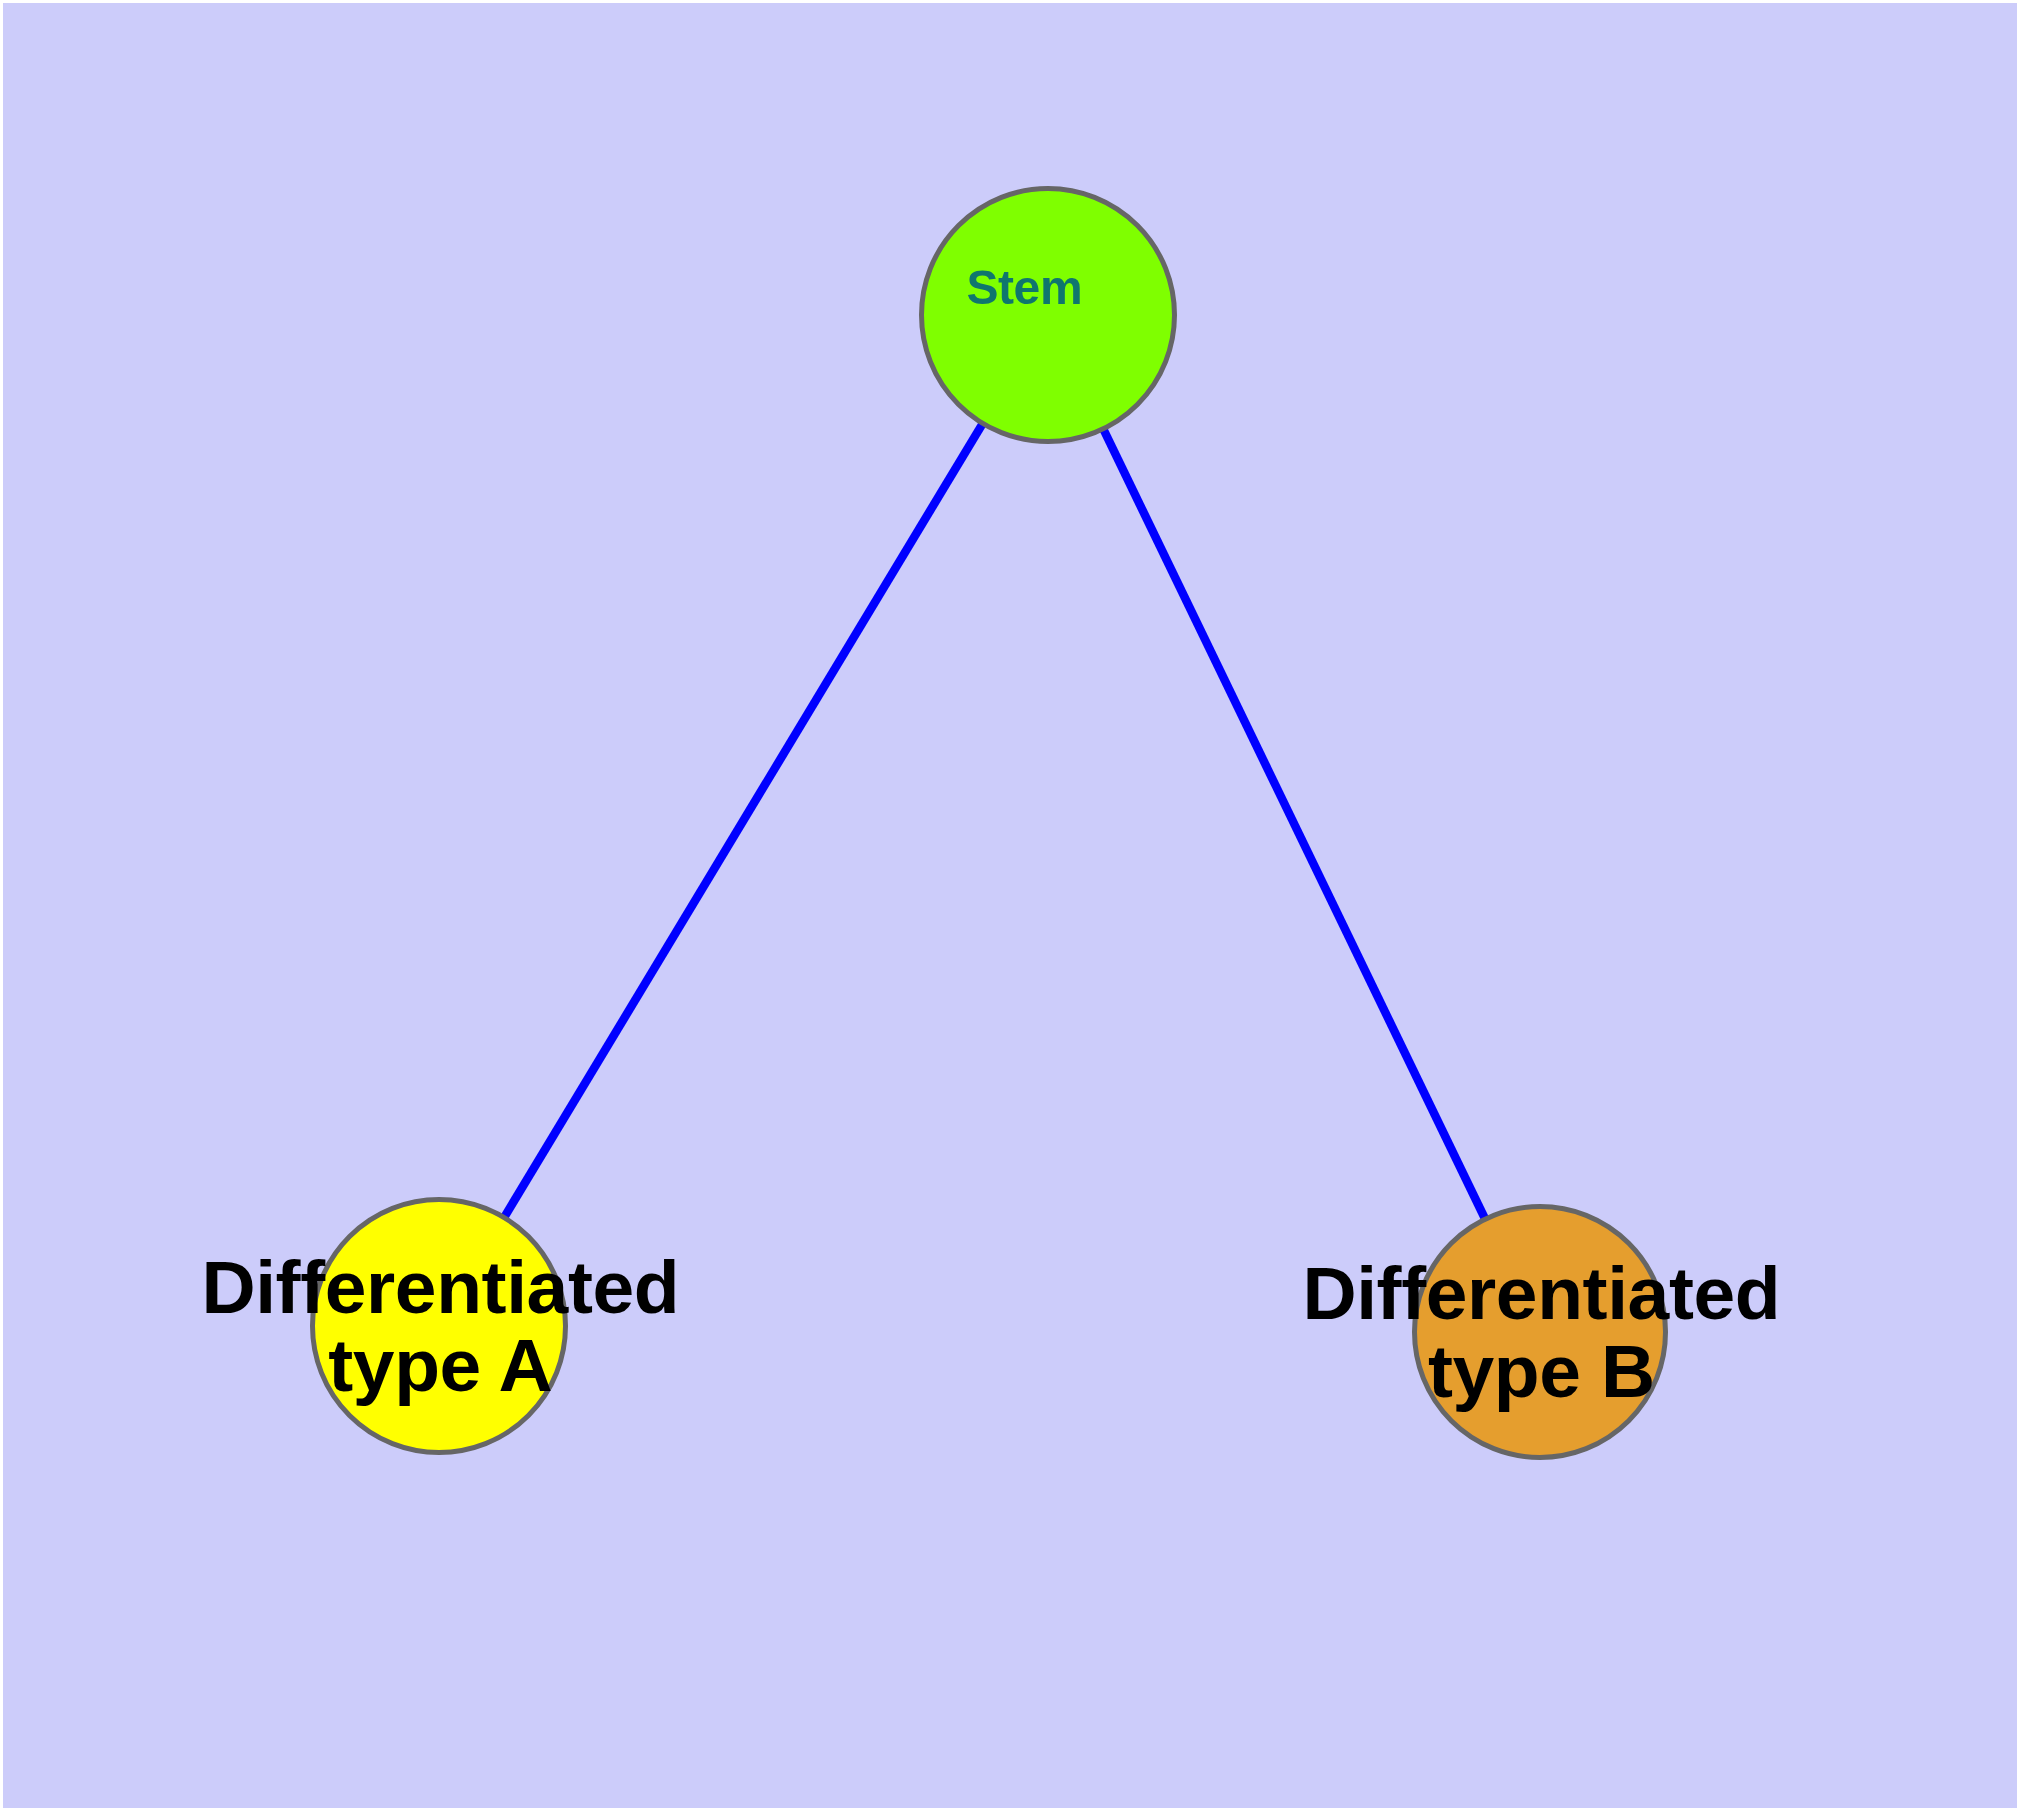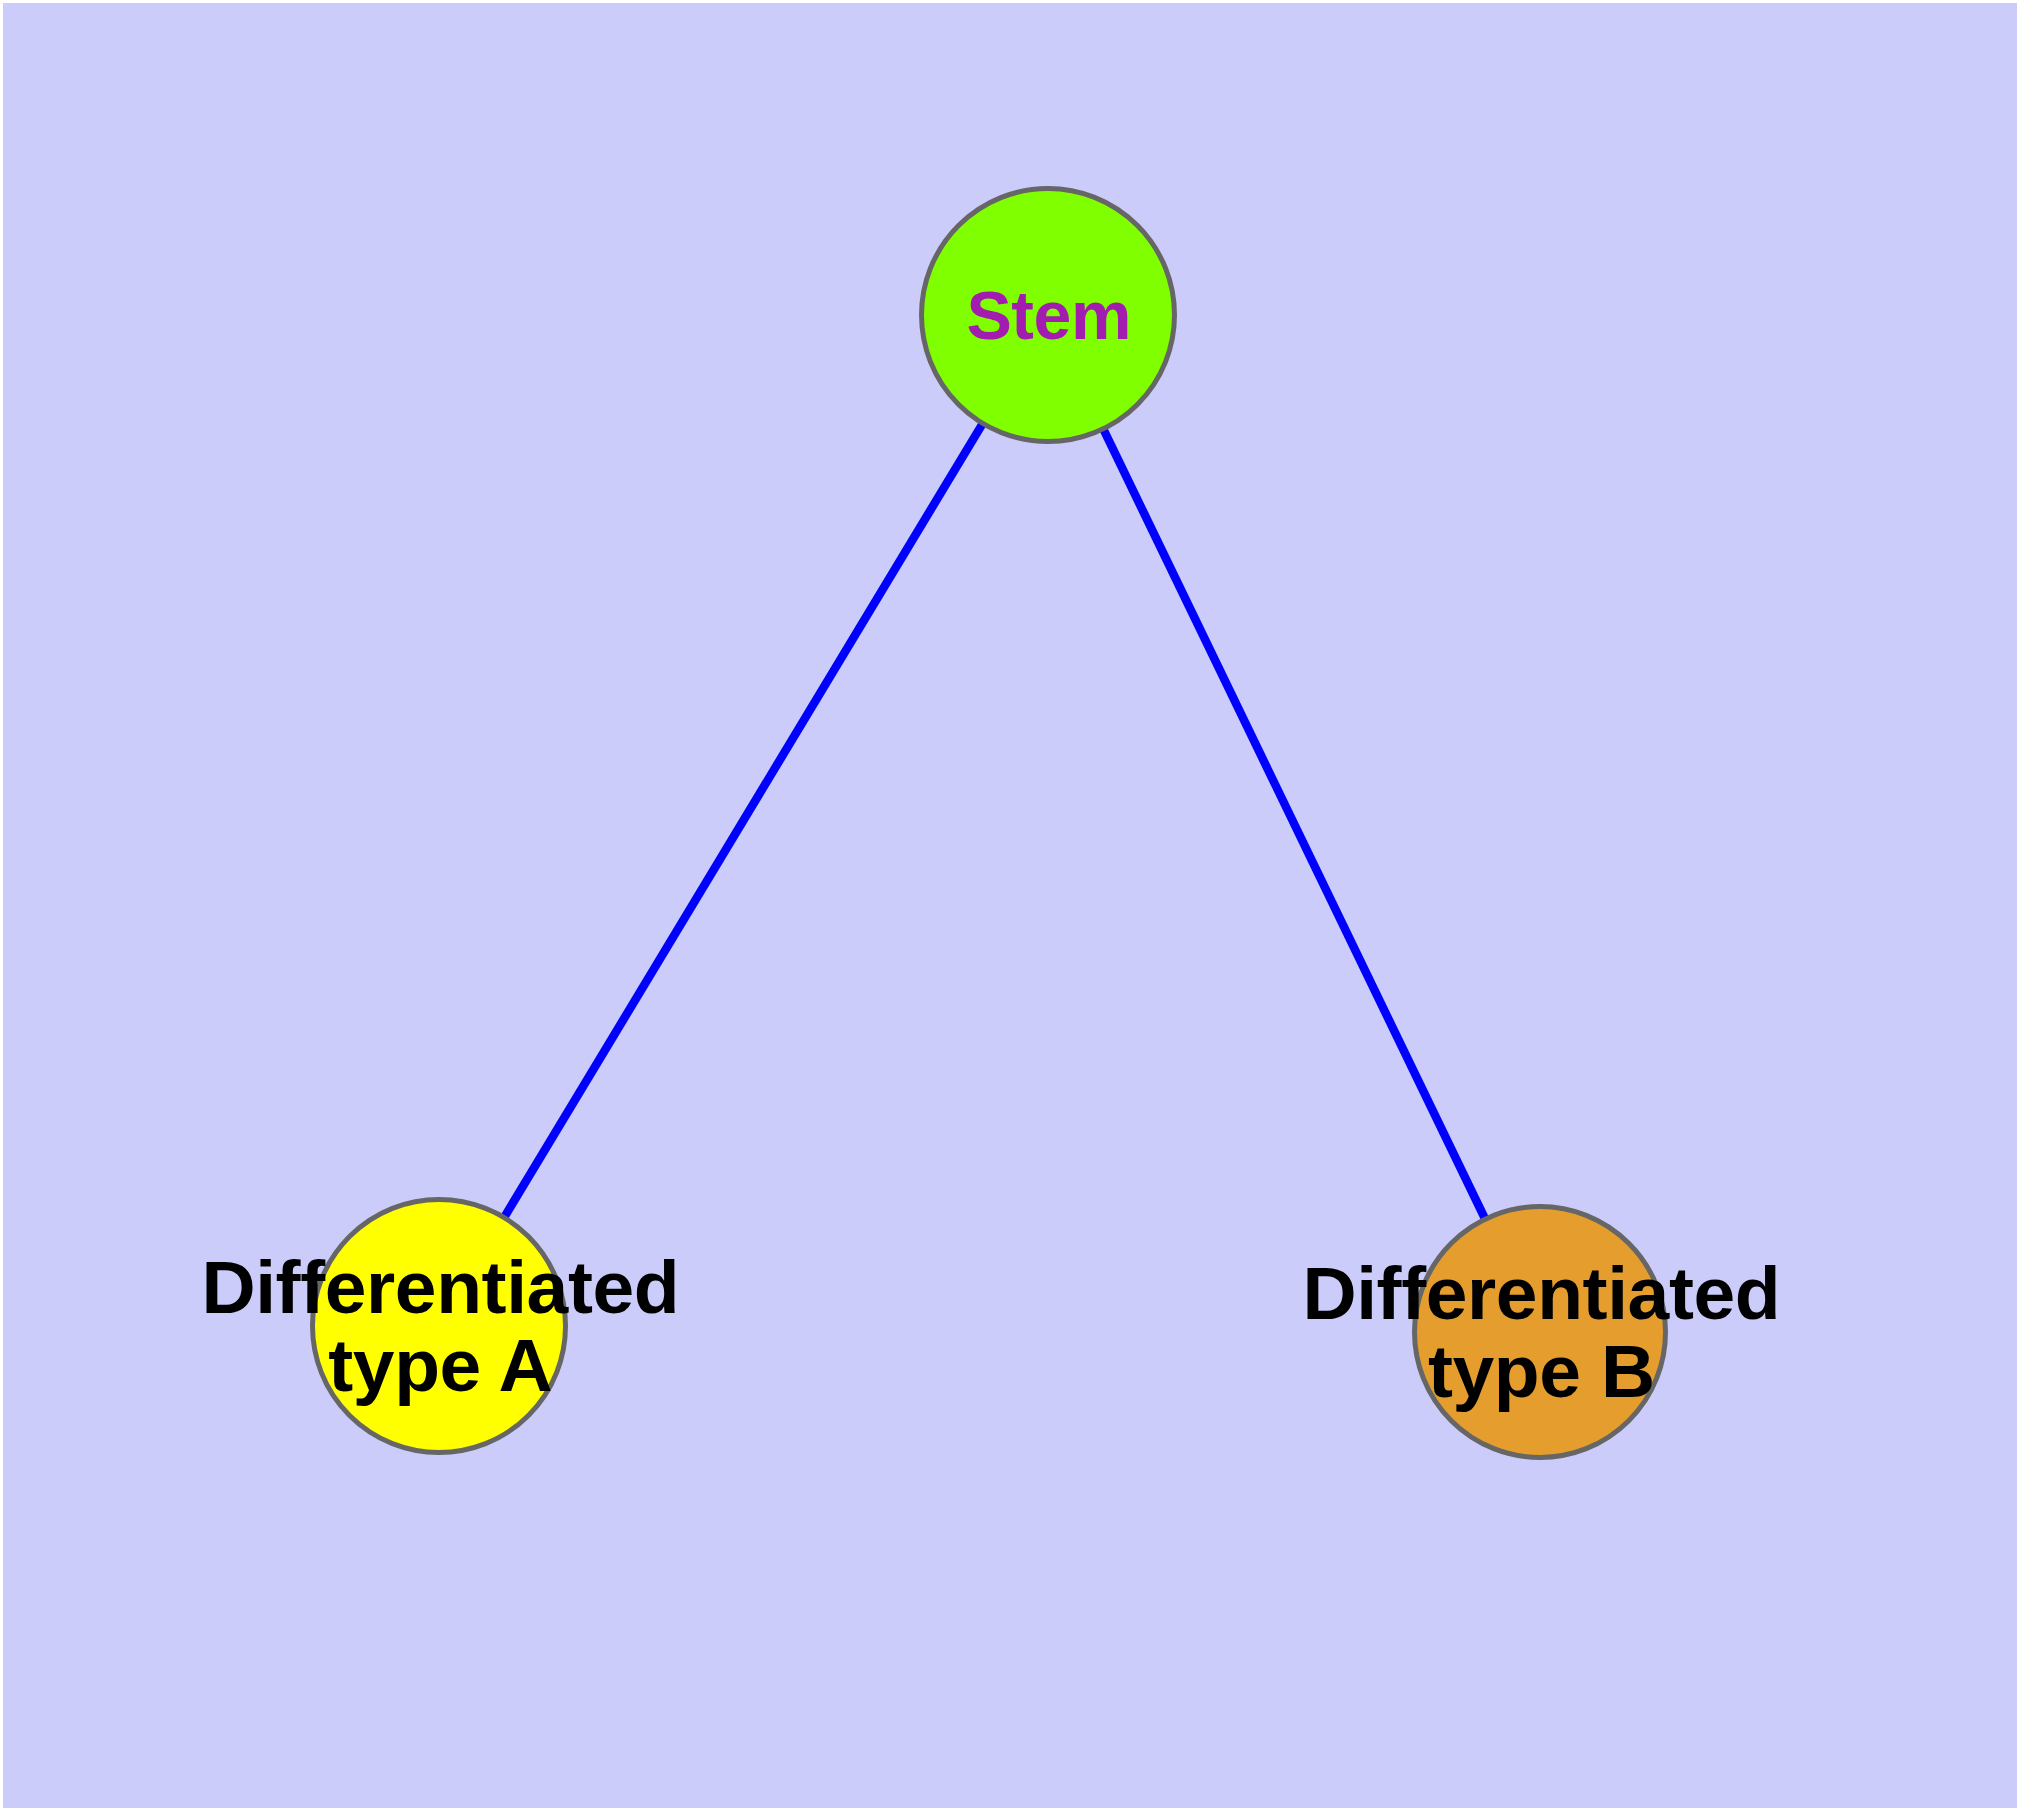--- a/index.html
+++ b/index.html
@@ -65,21 +65,21 @@
 <div id="graph-canvas">
   <div id="graph-plot-area">
 
     <svg id="edge-layer" viewBox="0 0 2376 2130" width="2014" height="1805">
         <line x1="1157.6371390646154" y1="493.04574839487304" x2="589.3628609353846" y2="1435.954251605127" stroke="#0000ff" stroke-width="10" stroke-linecap="butt"></line>
         <line x1="1296.5346244388797" y1="499.4509471149238" x2="1749.9005442216605" y2="1437.4494018379182" stroke="#0000ff" stroke-width="10" stroke-linecap="butt"></line>
       </svg>
 
     <div id="node-layer">
         <div class="node" style="left: 916px; top: 183px; width: 258px; height: 258px; background: rgb(127, 255, 0); border: 5.1px solid rgb(102, 102, 102);"></div>
-        <div class="node-label" style="color: #a21caf; font-size: 68px; left: 963px; top: 277px;">Stem</div>
+        <div class="node-label" style="color: #0f766e; font-size: 48px; left: 963px; top: 260px;">Stem</div>
         <div class="node" style="left: 307px; top: 1194px; width: 258px; height: 258px; background: rgb(255, 255, 0); border: 5.1px solid rgb(102, 102, 102);"></div>
         <div class="node-label" style="color: rgb(0, 0, 0); font-size: 75px; left: 198px; top: 1245px;">Differentiated
 type A</div>
         <div class="node" style="left: 1409px; top: 1201px; width: 256px; height: 256px; background: rgb(229, 158, 46); border: 5.1px solid rgb(102, 102, 102);"></div>
         <div class="node-label" style="color: rgb(0, 0, 0); font-size: 75px; left: 1299px; top: 1251px;">Differentiated
 type B</div>
       </div>
 
   </div>
 </div>

